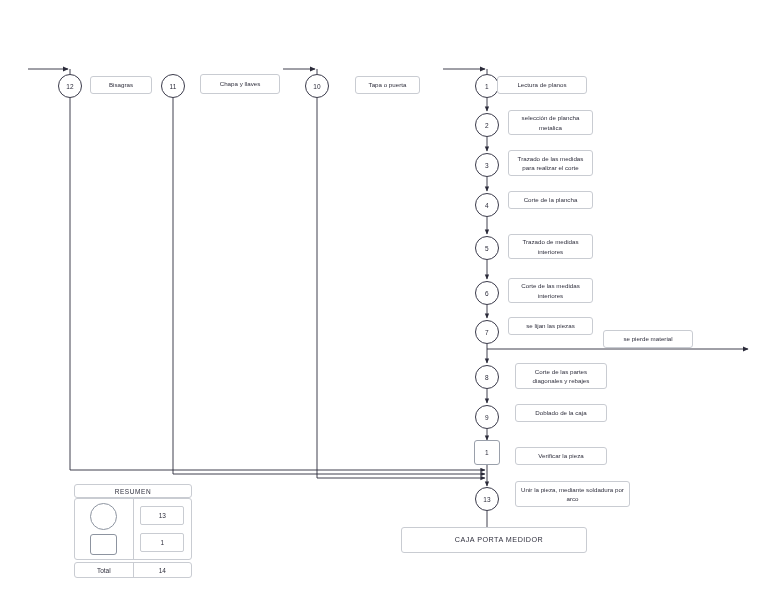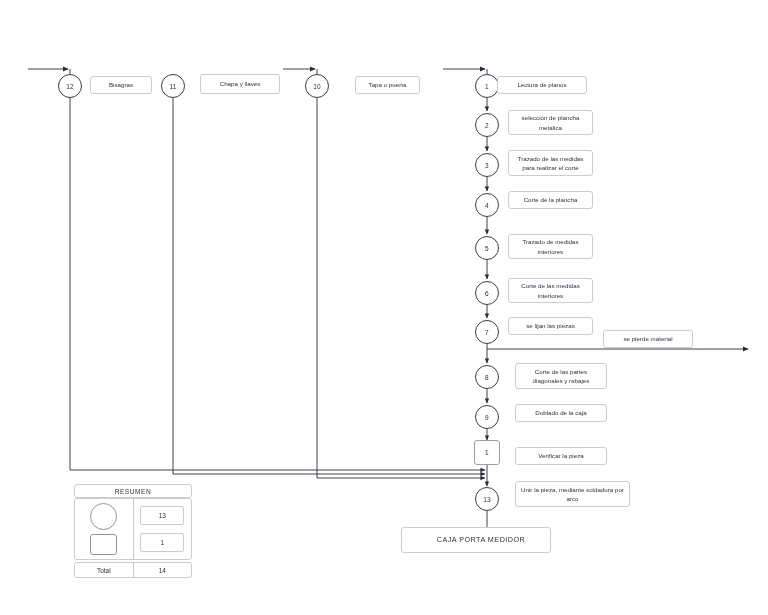--- a/index.html
+++ b/index.html
@@ -223,21 +223,21 @@
     <span>13</span>
   </div>
   <div class="lbl" style="left:515px;top:481px;width:115px;height:26px;">
     <span>Unir la pieza, mediante soldadura por arco</span>
   </div>
 
   <div class="lbl" style="left:603px;top:330px;width:90px;height:18px;">
     <span>se  pierde material</span>
   </div>
 
-  <div class="lbl wide" style="left:401px;top:527px;width:150px;height:26px;padding-left:14px;">
+  <div class="lbl wide" style="left:401px;top:527px;width:186px;height:26px;padding-left:14px;">
     <span>CAJA PORTA MEDIDOR</span>
   </div>
 
   <div class="resumen">
     <div class="rs-title">
       <span>RESUMEN</span>
     </div>
 
     <div class="rs-body">
       <div class="rs-col left">

